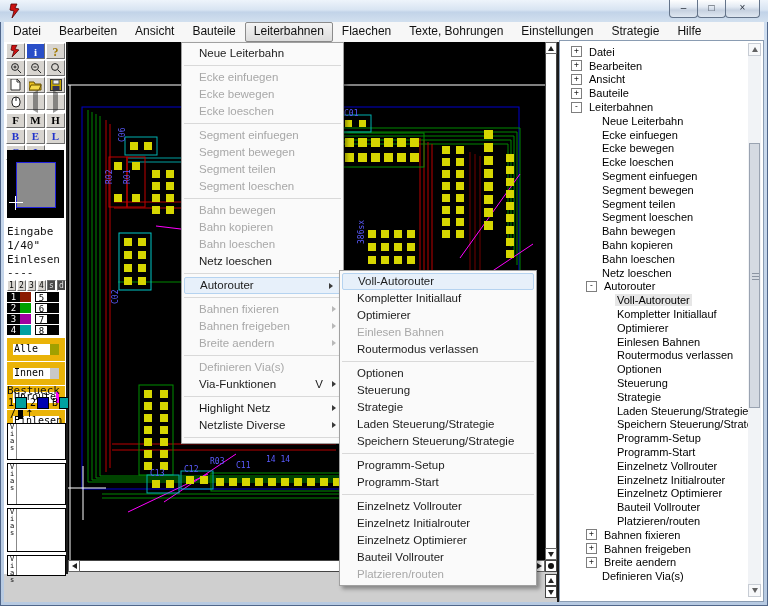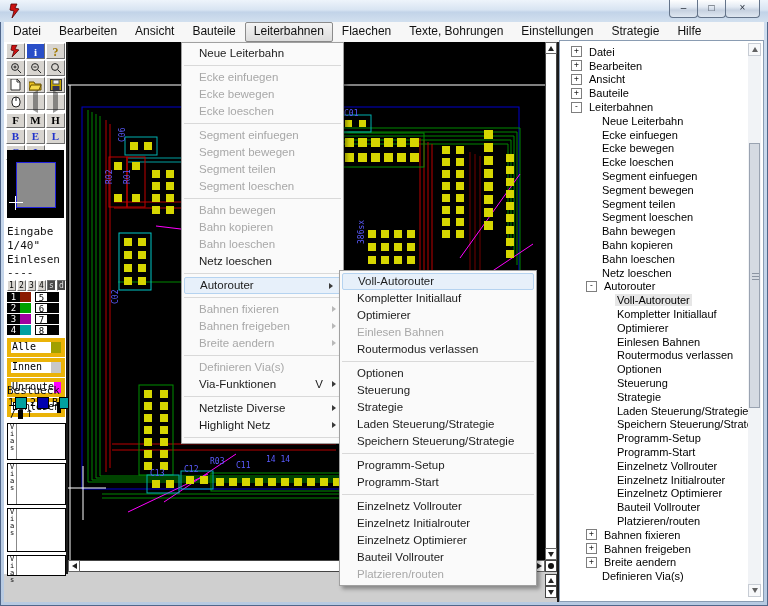--- a/index.html
+++ b/index.html
@@ -45,21 +45,21 @@
        font:8px/9px "DejaVu Sans Mono",monospace;text-align:center;box-sizing:border-box;margin-right:1px;color:#000;}
   .lyb.dark{background:#4a4a4a;color:#ddd;border-color:#6f6f6f #fff #fff #6f6f6f;}
   .pal{position:absolute;left:3px;top:250px;display:flex;}
   .palcol{margin-right:4px;}
   .palrow{display:flex;height:10px;margin-bottom:1px;}
   .paln{width:13px;font:9px/10px "DejaVu Sans Mono",monospace;text-align:center;}
   .palc{width:11px;height:10px;}
   .dark-cell{background:#000;color:#fff;}
   .lite-cell{background:#fff;color:#000;border:1px solid #000;box-sizing:border-box;}
   .lrows{position:absolute;left:3px;top:296px;width:58px;}
-  .lrow{display:flex;height:11px;margin-bottom:1px;border:4px solid #eab308;}
+  .lrow{display:flex;height:11px;margin-bottom:1px;border:6px solid #eab308;}
   .lrow .lbl{width:45px;background:#fff;font:10px/10px "DejaVu Sans Mono",monospace;color:#000;padding-left:1px;}
   .lrow .chip{width:11px;}
   .bestueck{position:absolute;left:3px;top:343px;font:11px/11px "DejaVu Sans Mono",monospace;color:#111;}
   .bchips{position:absolute;left:3px;top:355px;display:flex;font:10px/11px "DejaVu Sans Mono",monospace;}
   .bchips .bc{display:flex;margin-right:2px;}
   .bchips .bn{padding:0 1px;}
   .bchips .bsq{width:10px;height:10px;border:1px solid #000;}
   .barrows{position:absolute;left:6px;top:367px;font:10px/10px "DejaVu Sans Mono",monospace;color:#000;display:flex;align-items:center;}
   .barrows .blk{width:5px;height:9px;background:#000;margin:0 2px;}
   .viabox{position:absolute;left:3px;width:57px;background:#fff;border:1px solid #000;}
@@ -773,22 +773,22 @@
       <div class="msep"></div>
       <div class="mrow hl"><span>Autorouter</span><span class="marr"></span></div>
       <div class="msep"></div>
       <div class="mrow dis"><span>Bahnen fixieren</span><span class="marr"></span></div>
       <div class="mrow dis"><span>Bahnen freigeben</span><span class="marr"></span></div>
       <div class="mrow dis"><span>Breite aendern</span><span class="marr"></span></div>
       <div class="msep"></div>
       <div class="mrow dis"><span>Definieren Via(s)</span></div>
       <div class="mrow"><span>Via-Funktionen</span><span class="msc">V</span><span class="marr"></span></div>
       <div class="msep"></div>
+      <div class="mrow"><span>Highlight Netz</span><span class="marr"></span></div>
       <div class="mrow"><span>Netzliste Diverse</span><span class="marr"></span></div>
-      <div class="mrow"><span>Highlight Netz</span><span class="marr"></span></div>
       <div class="msep"></div>
     </div>
 
   <div class="popup" id="submenu" style="left:339px;top:270px;width:196px;">
       <div class="mrow hl"><span>Voll-Autorouter</span></div>
       <div class="mrow"><span>Kompletter Initiallauf</span></div>
       <div class="mrow"><span>Optimierer</span></div>
       <div class="mrow dis"><span>Einlesen Bahnen</span></div>
       <div class="mrow"><span>Routermodus verlassen</span></div>
       <div class="msep"></div>

